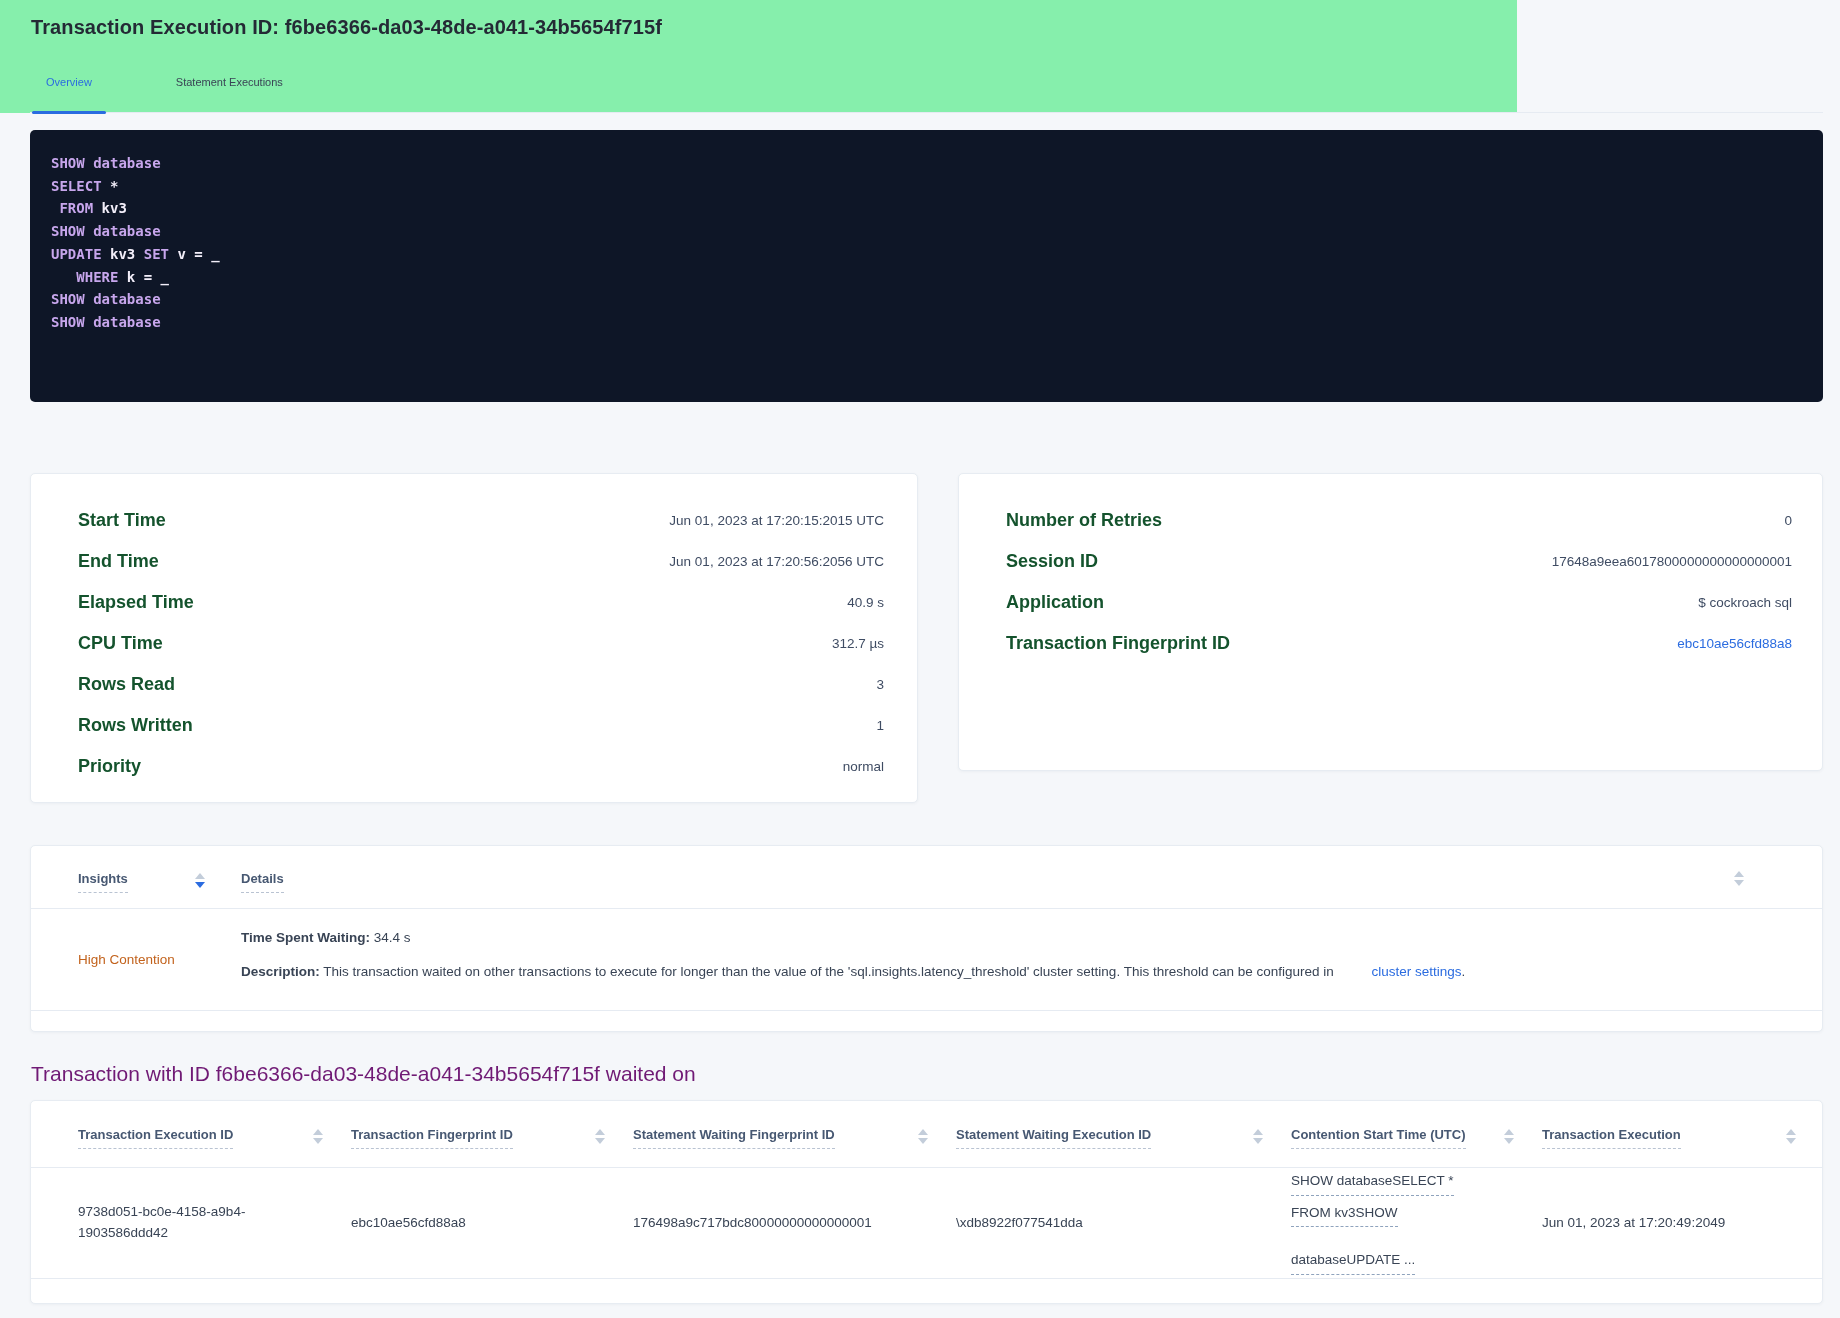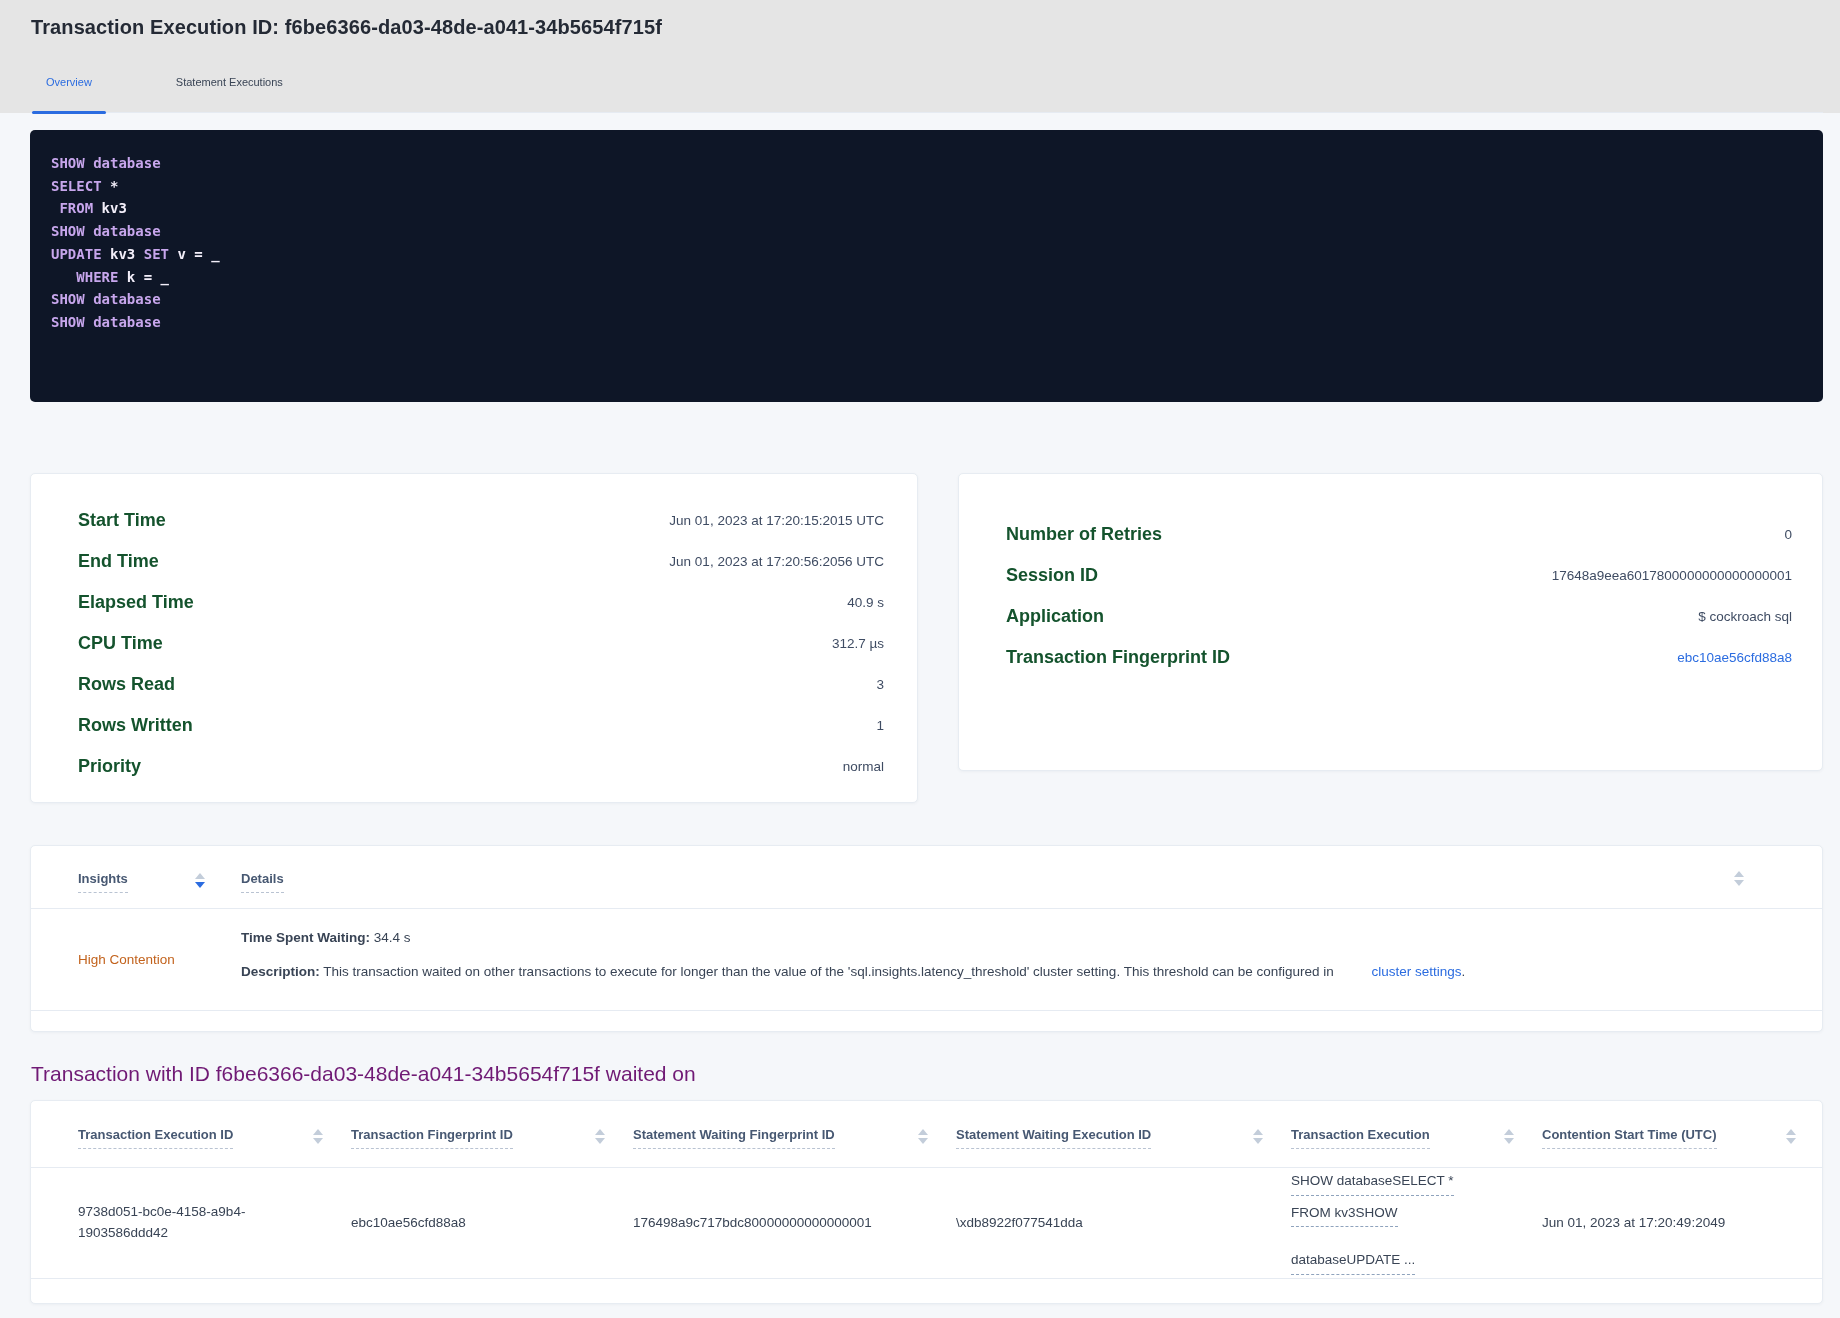--- a/index.html
+++ b/index.html
@@ -1,37 +1,37 @@
 <!DOCTYPE html>
 <html><head>
 <meta charset="utf-8">
 <style>
   * { margin:0; padding:0; box-sizing:border-box; }
   html,body { background:#f5f7fa; }
   body { font-family:"Liberation Sans", sans-serif; color:#242a35; }
   .screen { position:relative; width:1840px; height:1318px; background:#f5f7fa; overflow:hidden; }
 
   
-  .topbar { position:absolute; left:0; top:0; width:1840px; height:113px; background:#e5e5e5; }
+  .topbar { position:absolute; left:0; top:0; width:1517px; height:113px; background:#86efac; }
   .page-title { position:absolute; left:31px; top:16px; font-size:20px; font-weight:700; color:#242a35; letter-spacing:.1px; }
   .tabs { position:absolute; left:30px; top:70px; width:1793px; height:43px; border-bottom:1px solid #e6ebf2; display:flex; gap:56px; padding-left:2px; }
   .tab { position:relative; padding:6px 14px 0; font-size:11px; color:#394455; cursor:pointer; }
   .tab.active { color:#2b6ce0; font-weight:500; }
   .tab.active::after { content:""; position:absolute; left:0; right:0; bottom:-2px; height:3px; background:#2b6ce0; border-radius:2px; }
 
   
   .sql-box { position:absolute; left:30px; top:130px; width:1793px; height:272px; background:#0e1627; border-radius:5px; padding:22px 21px; overflow:hidden; }
   .sql-line { font-family:"DejaVu Sans Mono", monospace; font-size:14px; font-weight:700; line-height:22.7px; white-space:pre; }
   .sql-line .kw { color:#c7a6ec; }
   .sql-line .id { color:#f2eef9; }
 
   
   .card { position:absolute; background:#ffffff; border:1px solid #e7ecf2; border-radius:5px; box-shadow:0 1px 3px rgba(60,70,90,.05); }
   .card-left  { left:30px;  top:473px; width:888px; height:330px; padding:26px 33px 0 47px; }
-  .card-right { left:958px; top:473px; width:865px; height:298px; padding:40px 30px 0 47px; }
+  .card-right { left:958px; top:473px; width:865px; height:298px; padding:26px 30px 0 47px; }
   .kv-row { display:flex; justify-content:space-between; align-items:center; height:41px; }
   .kv-label { font-size:18px; font-weight:700; color:#14532d; }
   .kv-value { font-size:13.5px; color:#3f4c63; }
   .kv-value.link { color:#2b6ce0; cursor:pointer; }
 
   
   .sorter { display:inline-flex; flex-direction:column; gap:3px; cursor:pointer; }
   .tri { width:0; height:0; border-left:5px solid transparent; border-right:5px solid transparent; }
   .tri.up   { border-bottom:6px solid #c3cdda; }
   .tri.down { border-top:6px solid #c3cdda; }
@@ -196,28 +196,28 @@
           </span>
       </div>
       <div class="w-th">
         <span class="th-label">Statement Waiting Execution ID</span>
         <span class="sorter">
             <span class="tri up"></span>
             <span class="tri down"></span>
           </span>
       </div>
       <div class="w-th">
+        <span class="th-label">Contention Start Time (UTC)</span>
+        <span class="sorter">
+            <span class="tri up"></span>
+            <span class="tri down"></span>
+          </span>
+      </div>
+      <div class="w-th">
         <span class="th-label">Transaction Execution</span>
-        <span class="sorter">
-            <span class="tri up"></span>
-            <span class="tri down"></span>
-          </span>
-      </div>
-      <div class="w-th">
-        <span class="th-label">Contention Start Time (UTC)</span>
         <span class="sorter">
             <span class="tri up"></span>
             <span class="tri down"></span>
           </span>
       </div>
     </div>
     <div class="wgrid w-row">
       <div class="w-td">9738d051-bc0e-4158-a9b4-1903586ddd42</div>
       <div class="w-td">ebc10ae56cfd88a8</div>
       <div class="w-td">176498a9c717bdc80000000000000001</div>

